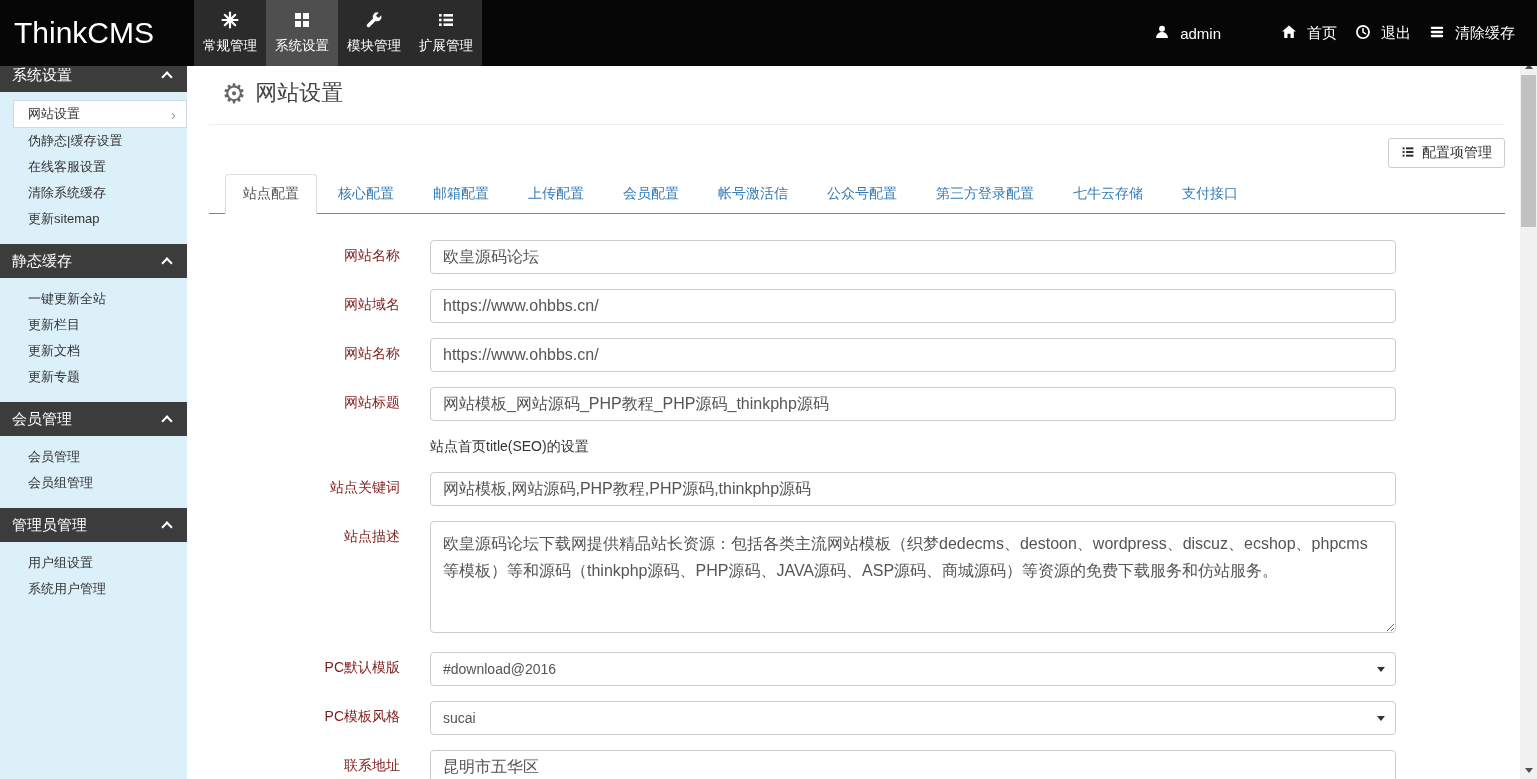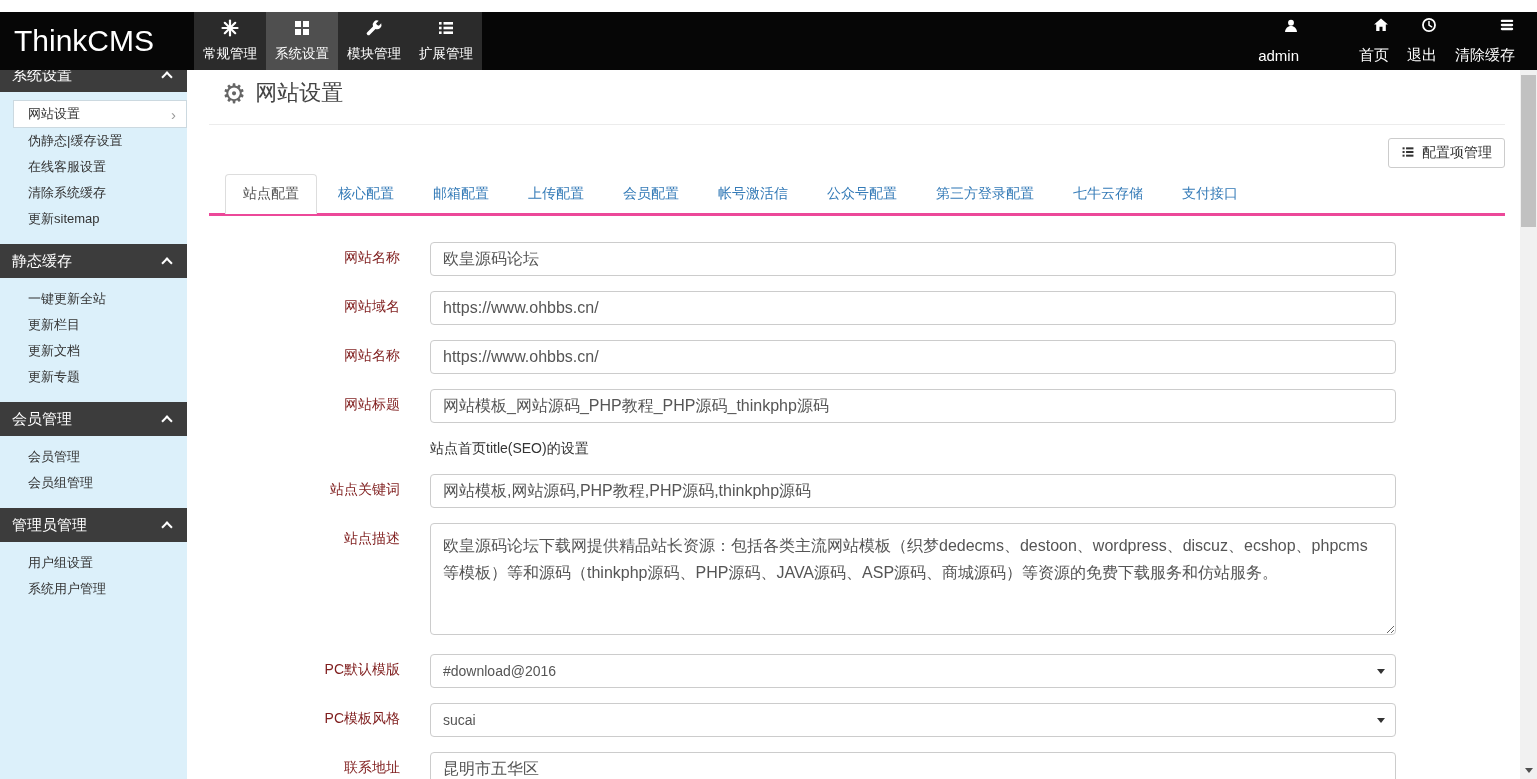--- a/index.html
+++ b/index.html
@@ -1,30 +1,30 @@
 <!DOCTYPE html>
 <html><head>
 <meta charset="utf-8">
 <style>
   * { margin:0; padding:0; box-sizing:border-box; }
   html,body { width:1537px; height:779px; overflow:hidden; background:#fff;
     font-family:"Liberation Sans","DejaVu Sans",sans-serif; }
 
   
-  .header { position:absolute; top:12px; left:0; width:1537px; height:58px; background:#060606;
+  .header { position:absolute; top:0; left:0; width:1537px; height:66px; background:#060606;
     display:flex; align-items:stretch; z-index:20; }
   .logo { color:#fff; font-size:30px; display:flex; align-items:center; padding:0 18px 0 14px; }
   .top-nav { display:flex; gap:0; margin-left:22px; }
   .nav-item { width:72px; display:flex; flex-direction:column; align-items:center; justify-content:center;
     gap:5px; color:#fff; font-size:13.5px; background:#2b2b2b; cursor:pointer; }
   .nav-item.active { background:#4f4f4f; }
   .nav-item svg { width:18px; height:18px; color:#fff; }
   .header-right { margin-left:auto; display:flex; align-items:center; gap:18px; padding-right:22px;
     color:#fff; font-size:15px; font-weight:500; }
-  .hr-link { display:flex; align-items:flex-end; gap:10px; cursor:pointer; white-space:nowrap;flex-direction:column; }
+  .hr-link { display:flex; align-items:center; gap:10px; cursor:pointer; white-space:nowrap; }
   .hr-link svg { width:16px; height:16px; color:#fff; }
   .hr-user { margin-right:42px; }
 
   
   .sidebar { position:absolute; top:58px; left:0; width:187px; height:721px; background:#dcf0fa; }
   .side-section-header { background:#3c3c3c; color:#fff; height:34px; display:flex; align-items:center;
     justify-content:space-between; padding:0 16px 0 12px; font-size:15px; cursor:pointer; }
   .chev-up { width:8px; height:8px; border-top:2px solid #fff; border-right:2px solid #fff;
     transform:rotate(-45deg); margin-top:4px; }
   .side-items { padding:8px 0 12px; }
@@ -38,21 +38,21 @@
   .main-inner { padding:20px 15px 0 22px; }
   .title-row { display:flex; align-items:center; gap:9px; padding-left:13px; }
   .gear { font-family:"DejaVu Sans",sans-serif; font-size:27px; color:#666; line-height:1; }
   .page-title { font-size:22px; color:#444; }
   .divider { border-bottom:1px solid #ececec; margin-top:16px; }
   .toolbar { display:flex; justify-content:flex-end; padding-top:13px; height:45px; }
   .config-btn { display:flex; align-items:center; gap:7px; border:1px solid #ccc; border-radius:3px;
     background:#fff; padding:0 12px; height:30px; font-size:14px; color:#333; cursor:pointer; }
   .config-btn svg { width:14px; height:14px; color:#333; }
 
-  .tabs { display:flex; border-bottom:3px solid #ec4899; margin-top:4px;padding-left:16px; }
+  .tabs { display:flex; border-bottom:1px solid #ec4899; margin-top:4px;padding-left:16px; }
   .tab { padding:10px 17px; font-size:14px; color:#337ab7; cursor:pointer; margin-right:3px;
     margin-bottom:-1px; border:1px solid transparent; }
   .tab.active { color:#555; background:#fff; border:1px solid #ddd; border-bottom:1px solid #fff;
     border-radius:4px 4px 0 0; }
 
   .form { margin-top:26px; }
   .form-row { display:flex; margin-bottom:15px; }
   .control-label { width:191px; text-align:right; font-size:14px; font-weight:normal; color:#7f1d1d;
     padding-top:7px; flex-shrink:0; }
   .field { margin-left:30px; width:966px; }

